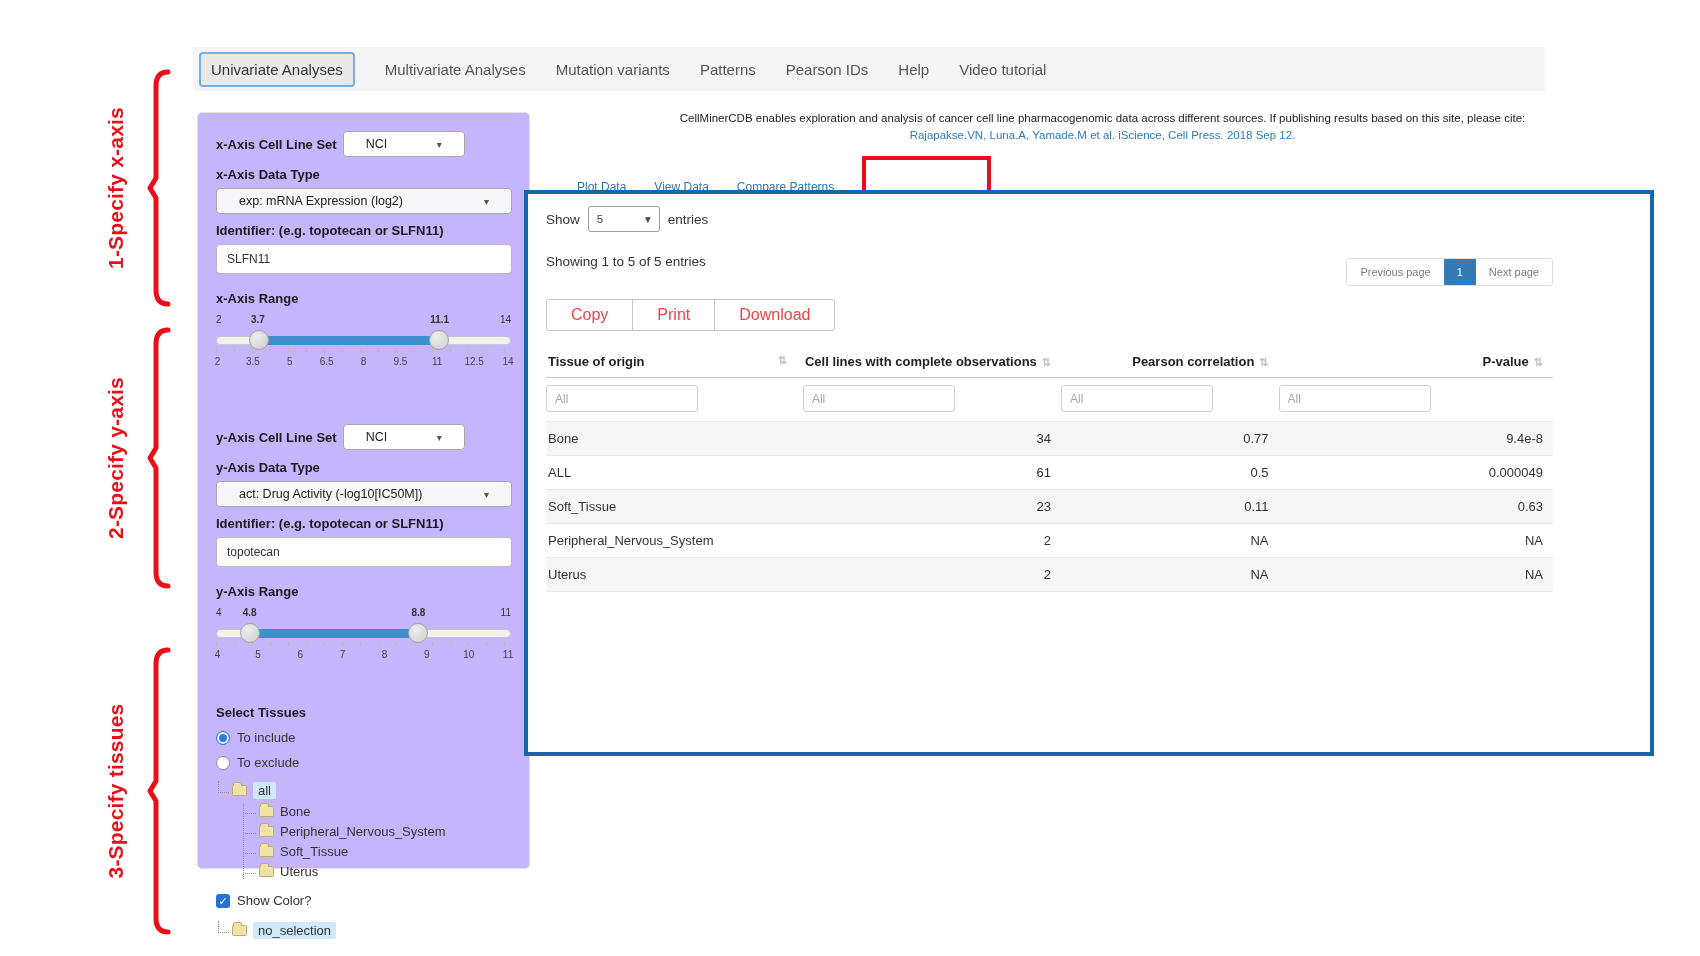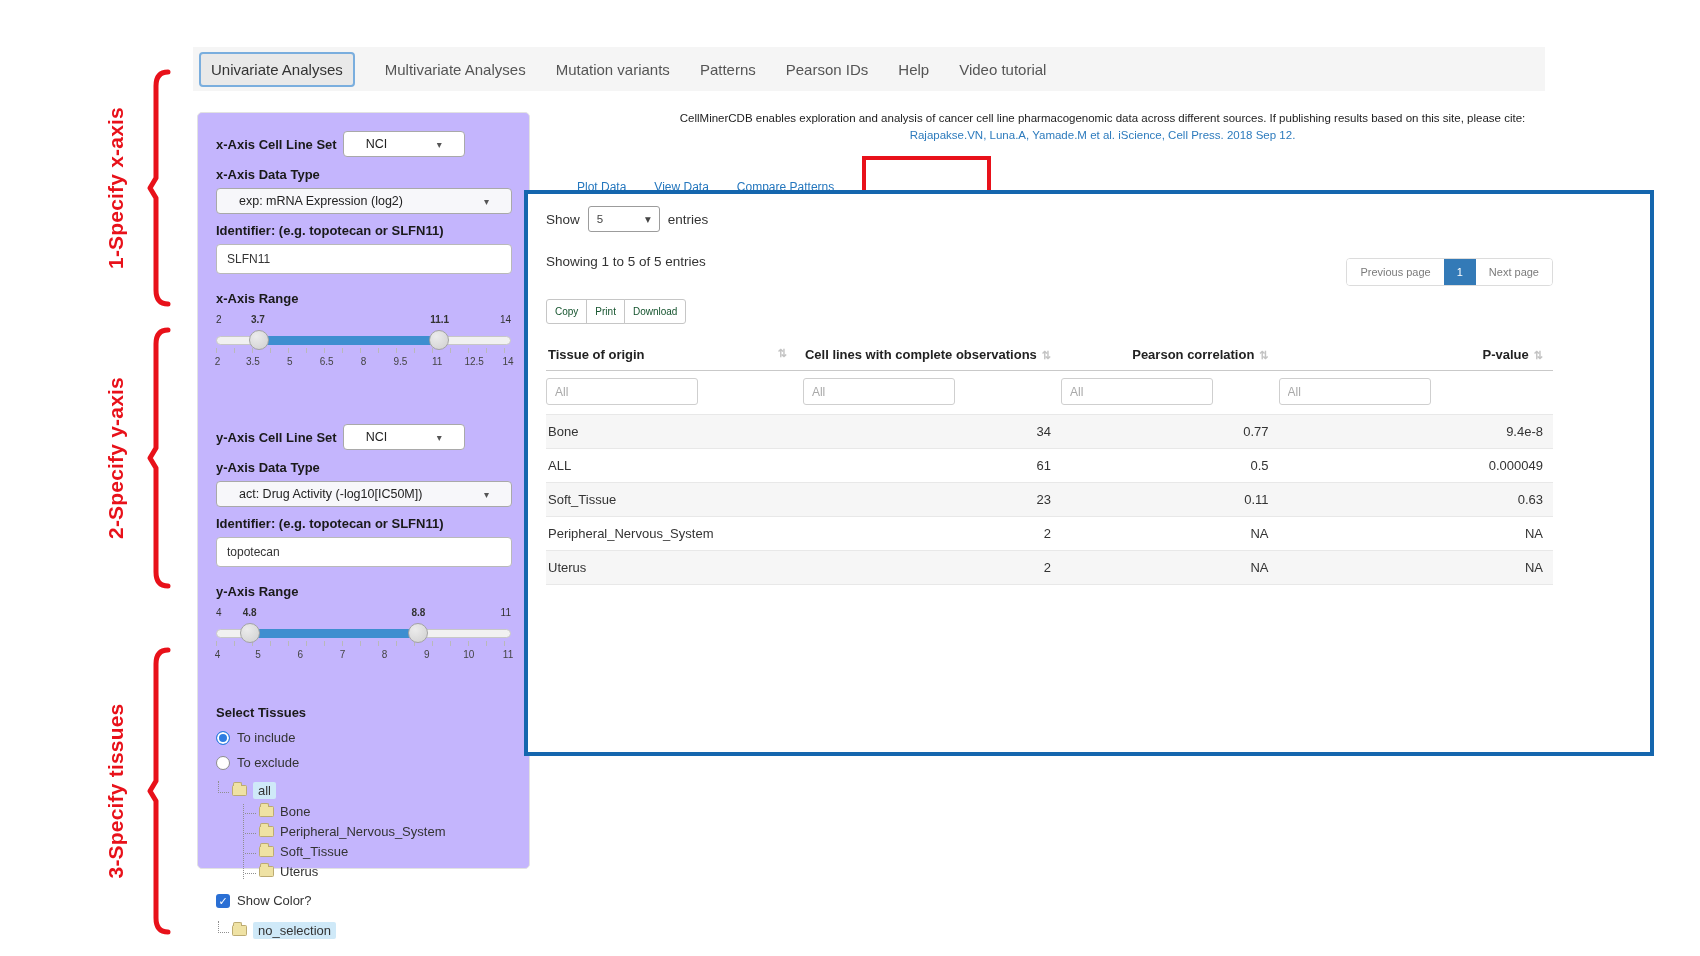--- a/index.html
+++ b/index.html
@@ -88,22 +88,22 @@
     border-radius:3px; display:flex; align-items:center; justify-content:space-between;
     padding:0 8px; font-size:11.5px; color:#444; cursor:pointer; }
   .info-row { margin-top:22px; color:#333; }
 
   .pagination { position:absolute; right:0; top:52px; display:flex; border:1px solid #dcdcdc;
     border-radius:4px; overflow:hidden; background:#fff; }
   .page-btn { padding:7px 13px; font-size:11px; color:#7b7b7b; cursor:pointer; background:#fff; }
   .page-btn.current { background:#337ab7; color:#fff; }
 
   .btn-group { display:flex; margin-top:30px; }
-  .dt-btn { border:1px solid #c6c6c6; background:#fff; padding:6px 8px; font-size:10px;
-    color:#14532d; cursor:pointer; margin-left:-1px; }
+  .dt-btn { border:1px solid #c6c6c6; background:#fff; padding:6px 24px; font-size:16px;
+    color:#ef4444; cursor:pointer; margin-left:-1px; }
   .dt-btn:first-child { border-radius:3px 0 0 3px; margin-left:0; }
   .dt-btn:last-child { border-radius:0 3px 3px 0; }
 
   table.dt { width:100%; border-collapse:collapse; margin-top:14px; font-size:13px; }
   table.dt th { font-weight:bold; color:#222; padding:9px 10px 8px 2px;
     border-bottom:1px solid #c9c9c9; cursor:pointer; white-space:nowrap; }
   th.c1 { text-align:left; width:26%; }
   th.c2 { text-align:right; width:24%; }
   th.c3 { text-align:right; width:22%; }
   th.c4 { text-align:right; width:28%; }

